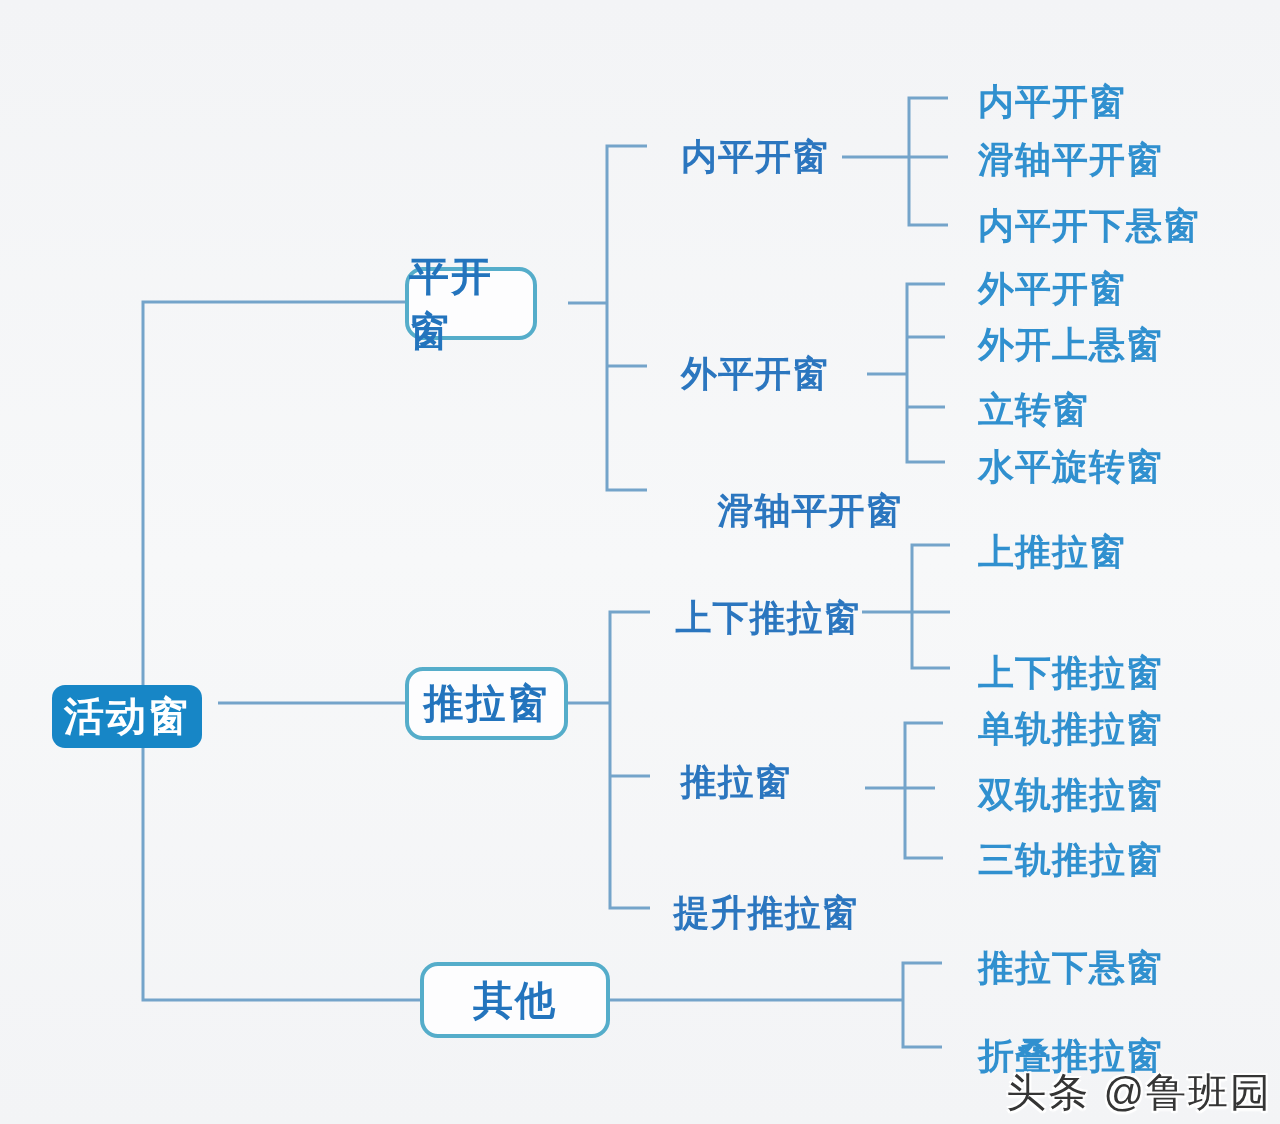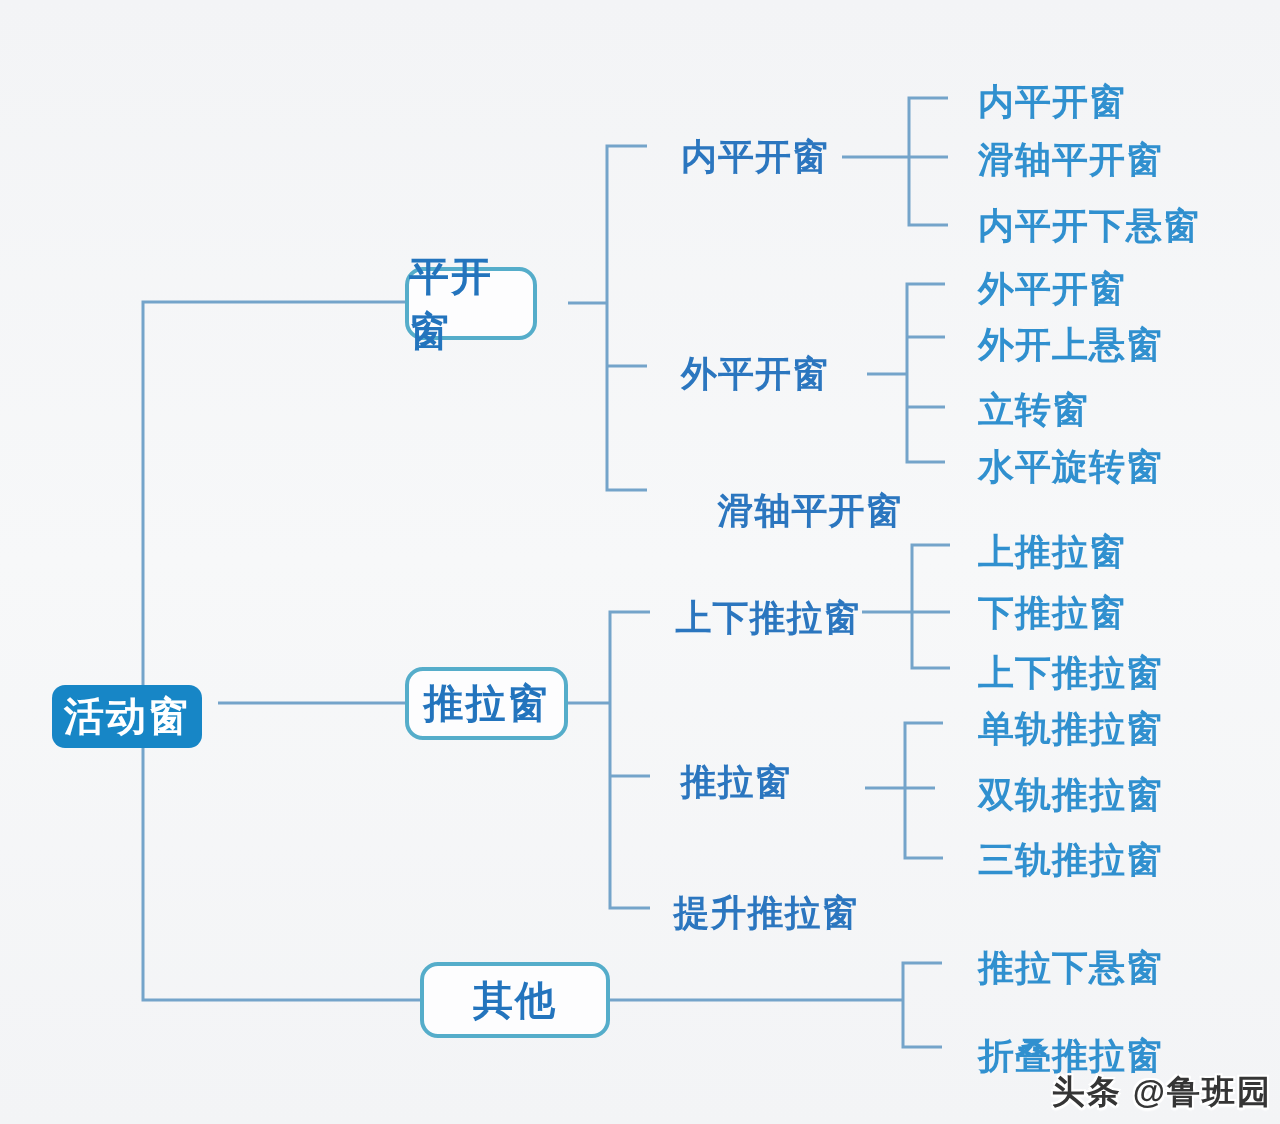--- a/index.html
+++ b/index.html
@@ -68,21 +68,21 @@
     color:var(--leaf-text);
     font-size:36px;font-weight:bold;
     letter-spacing:1px;
     white-space:nowrap;
   }
   .watermark{
     position:absolute;z-index:3;
     right:8px;top:1092px;
     transform:translateY(-50%);
     color:var(--watermark-text);
-    font-size:33px;font-weight:bold;
+    font-size:40px;font-weight:normal;
     letter-spacing:2px;
     white-space:nowrap;
     text-shadow:-2px -2px 0 #fff,2px -2px 0 #fff,-2px 2px 0 #fff,2px 2px 0 #fff,0 3px 2px #fff;
   }
 </style>
 </head>
 <body>
 
 <div class="canvas">
 
@@ -135,21 +135,20 @@
   <div class="leaf-label" style="left:978px;top:102px;">内平开窗</div>
   <div class="leaf-label" style="left:978px;top:160px;">滑轴平开窗</div>
   <div class="leaf-label" style="left:978px;top:226px;">内平开下悬窗</div>
 
   <div class="leaf-label" style="left:978px;top:289px;">外平开窗</div>
   <div class="leaf-label" style="left:978px;top:345px;">外开上悬窗</div>
   <div class="leaf-label" style="left:978px;top:410px;">立转窗</div>
   <div class="leaf-label" style="left:978px;top:467px;">水平旋转窗</div>
 
   <div class="leaf-label" style="left:978px;top:552px;">上推拉窗</div>
-  <div class="leaf-label" style="left:978px;top:613px;">下推拉窗</div>
   <div class="leaf-label" style="left:978px;top:673px;">上下推拉窗</div>
 
   <div class="leaf-label" style="left:978px;top:729px;">单轨推拉窗</div>
   <div class="leaf-label" style="left:978px;top:795px;">双轨推拉窗</div>
   <div class="leaf-label" style="left:978px;top:860px;">三轨推拉窗</div>
 
   <div class="leaf-label" style="left:978px;top:968px;">推拉下悬窗</div>
   <div class="leaf-label" style="left:978px;top:1056px;">折叠推拉窗</div>
 
   <div class="watermark">头条 @鲁班园</div>

